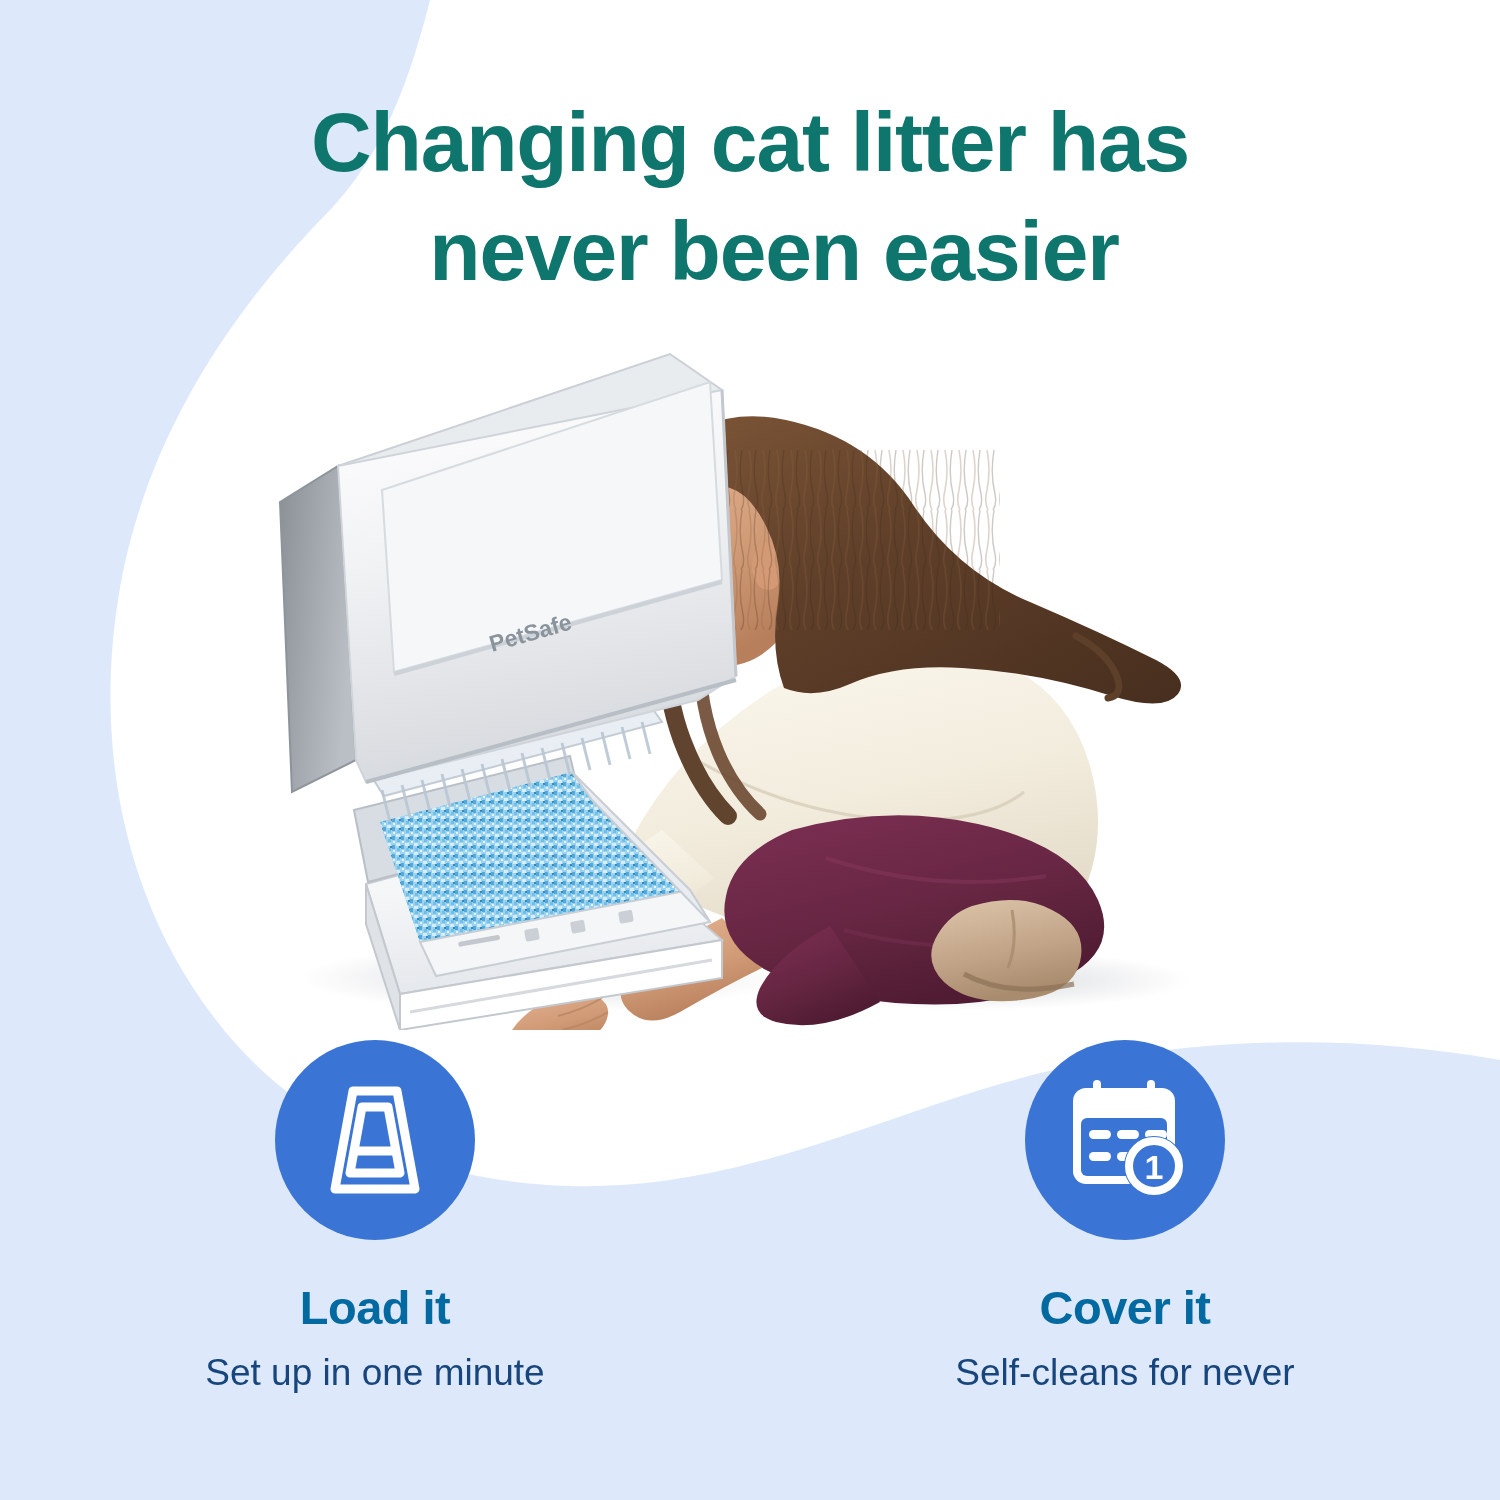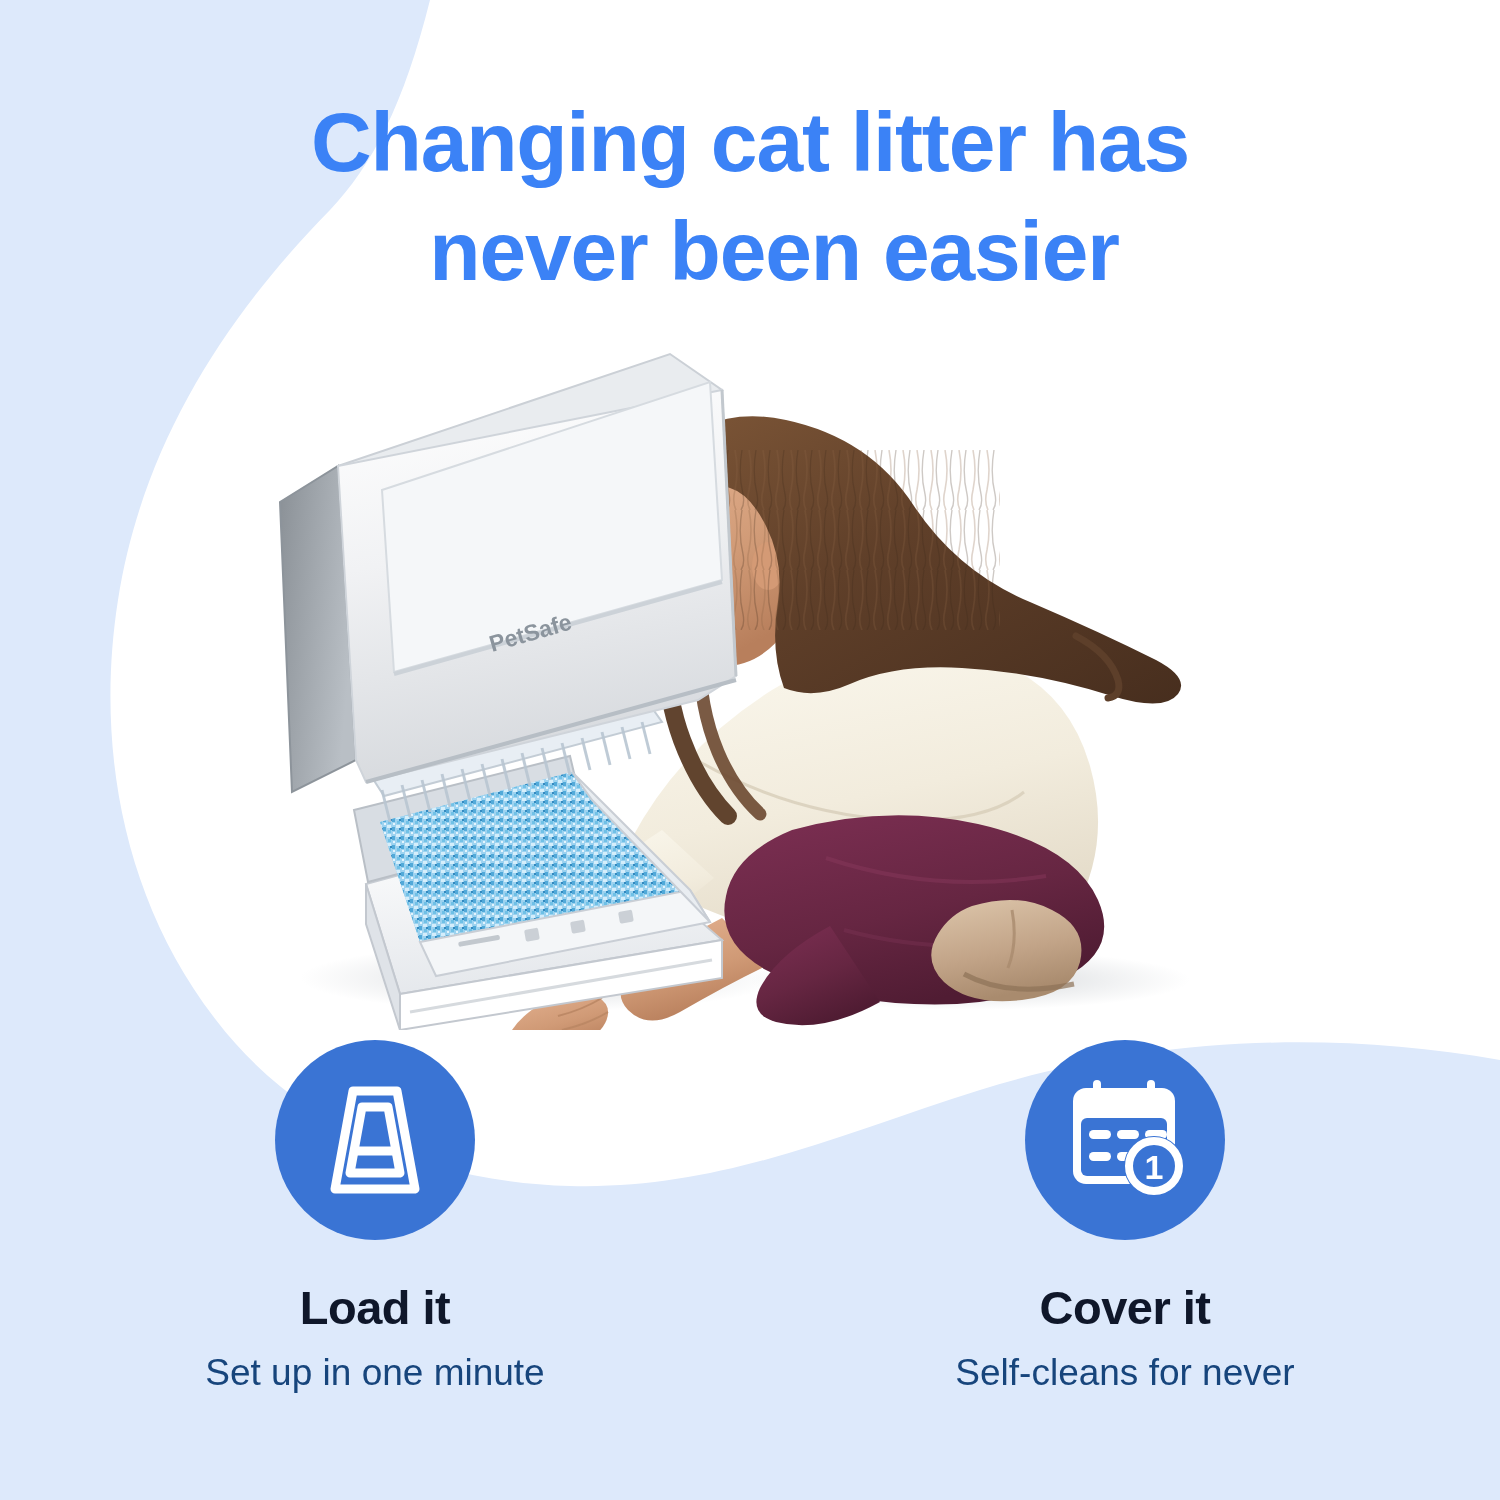--- a/index.html
+++ b/index.html
@@ -12,21 +12,21 @@
   #stage{position:relative;width:1500px;height:1500px;overflow:hidden;background:#ffffff;}
 
   
   .bg-layer{position:absolute;inset:0;}
   .bg-svg{position:absolute;top:0;left:0;width:1500px;height:1500px;display:block;}
 
   
   .headline{
     position:absolute;left:0;top:88px;width:1500px;
     text-align:center;
-    color:#3b82f6;
+    color:#0f766e;
     font-weight:bold;
     font-size:84px;
     line-height:1.30;
     letter-spacing:-1.2px;
     z-index:6;
   }
   .headline .l1{display:block;}
   .headline .l2{display:block;margin-left:48px;}
 
   
@@ -43,21 +43,21 @@
   }
   .icon-circle{
     width:200px;height:200px;border-radius:50%;
     background:#3a74d4;
     display:flex;align-items:center;justify-content:center;
     flex:none;
   }
   .icon-circle svg{display:block;}
   .feat-title{
     margin-top:44px;
-    color:#0f172a;
+    color:#0369a1;
     font-weight:bold;
     font-size:47px;
     line-height:1.0;
     letter-spacing:-0.5px;
   }
   .feat-desc{
     margin-top:18px;
     color:#17457c;
     font-size:37px;
     line-height:1.28;

